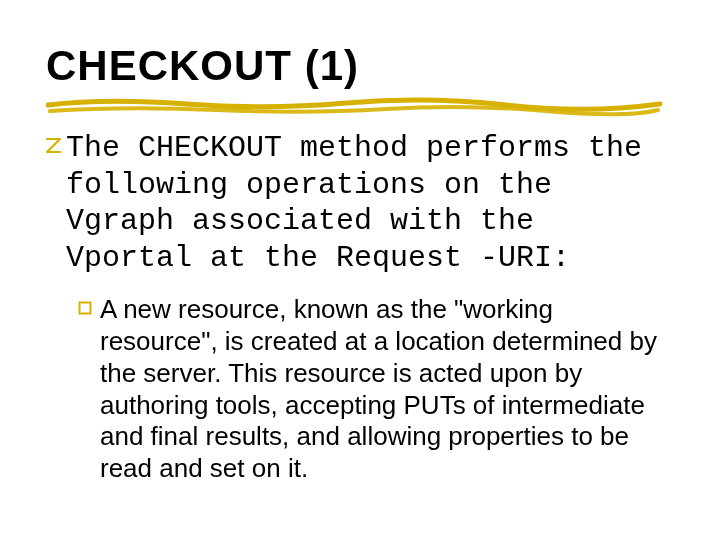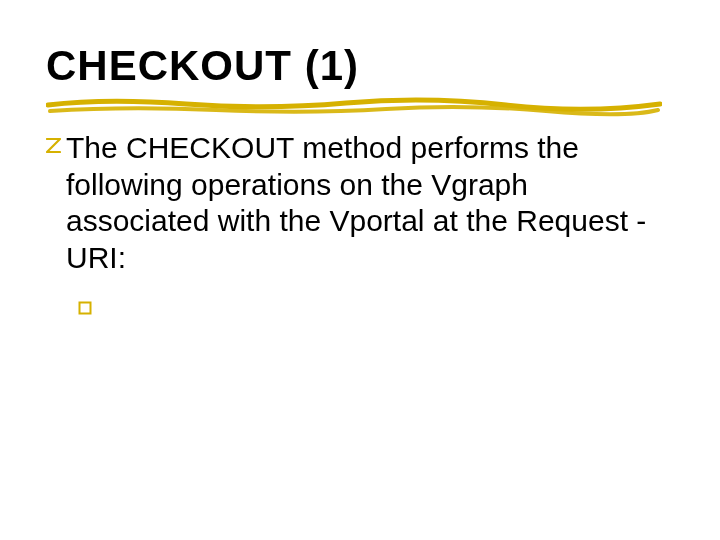--- a/index.html
+++ b/index.html
@@ -46,21 +46,21 @@
     left: 0;
     top: 8px;
     width: 15px;
     height: 15px;
     color: #d6b100;
   }
   .bullet-1-text {
     font-size: 30px;
     line-height: 1.22;
     color: #000;
-    font-family: Liberation Sans, sans-serif;
+    font-family: Liberation Mono, monospace;
   }
   .bullet-2 {
     margin-top: 18px;
     padding-left: 54px;
     position: relative;
   }
   .bullet-2-marker {
     position: absolute;
     left: 32px;
     top: 7px;
@@ -95,15 +95,16 @@
     </span>
     <span class="bullet-1-text">The CHECKOUT method performs the following operations on the Vgraph associated with the Vportal at the Request -URI:</span>
   </div>
 
   <div class="bullet-2">
     <span class="bullet-2-marker">
       <svg viewBox="0 0 14 14" width="14" height="14">
         <rect x="1.5" y="1.5" width="11" height="11" stroke="#d6b100" stroke-width="2" fill="none"></rect>
       </svg>
     </span>
+    <span class="bullet-2-text">A new resource, known as the "working resource", is created at a location determined by the server. This resource is acted upon by authoring tools, accepting PUTs of intermediate and final results, and allowing properties to be read and set on it.</span>
   </div>
 
 </div>
 
 </body></html>

